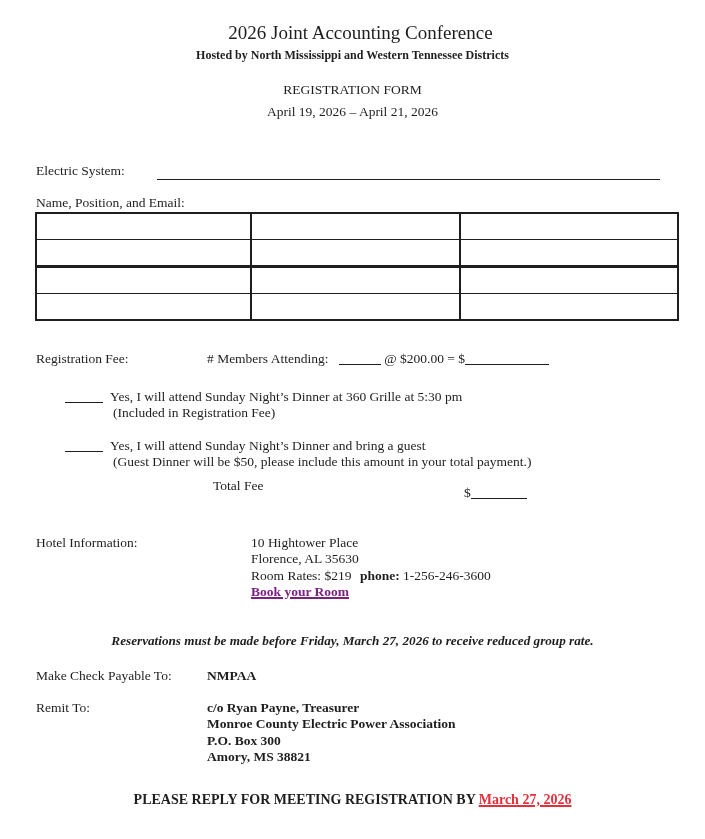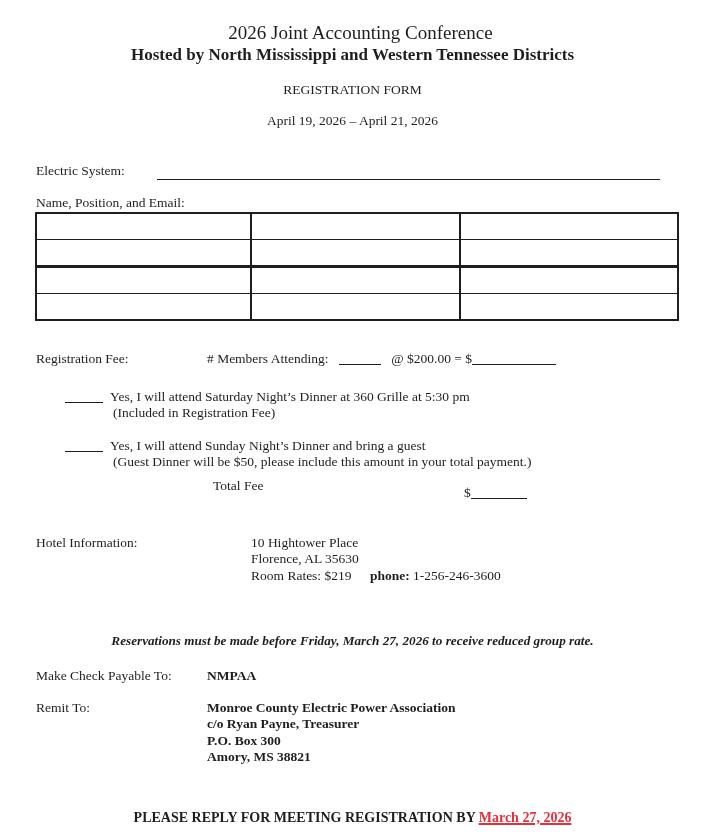--- a/index.html
+++ b/index.html
@@ -9,21 +9,21 @@
     height: 839px;
     background: #ffffff;
     font-family: "Liberation Serif", "DejaVu Serif", serif;
     font-size: 13.5px;
     color: #1e1e1e;
     overflow: hidden;
   }
   .abs { position: absolute; line-height: 16px; white-space: nowrap; }
   .center-text { left: 0; width: 705px; text-align: center; }
   .title { font-size: 19px; font-weight: normal; line-height: 22px; padding-left: 8px; }
-  .subtitle { font-size: 17px; font-weight: bold; }
+  .subtitle { font-size: 12px; font-weight: bold; }
   .bold { font-weight: bold; }
   .blank {
     display: inline-block;
     height: 13px;
     border-bottom: 1.6px solid #1e1e1e;
     vertical-align: -2px;
   }
   .fill-line { height: 16px; border-bottom: 1.8px solid #1e1e1e; }
   .attendee-table {
     border-collapse: collapse;
@@ -54,21 +54,21 @@
   }
 </style>
 </head>
 <body>
 
 <div class="page">
 
   <div class="abs center-text title" style="top:22px">2026 Joint Accounting Conference</div>
   <div class="abs center-text subtitle" style="top:47px">Hosted by North Mississippi and Western Tennessee Districts</div>
   <div class="abs center-text" style="top:82px">REGISTRATION FORM</div>
-  <div class="abs center-text" style="top:113px">April 19, 2026 – April 21, 2026</div>
+  <div class="abs center-text" style="top:104px">April 19, 2026 – April 21, 2026</div>
 
   <div class="abs" style="left:36px; top:163px">Electric System:</div>
   <div class="abs fill-line" style="left:157px; top:163px; width:503px"></div>
 
   <div class="abs" style="left:36px; top:195px">Name, Position, and Email:</div>
   <table class="attendee-table" style="position:absolute; left:35px; top:212px; width:642px">
     <colgroup>
       <col style="width:215px">
         <col style="width:209px">
         <col style="width:218px">
@@ -94,59 +94,62 @@
           <td></td>
           <td></td>
         </tr>
       </tbody>
   </table>
 
   <div class="abs" style="left:36px; top:351px">Registration Fee:</div>
   <div class="abs" style="left:207px; top:351px">
     <span># Members Attending:</span>
     <span class="blank" style="width:42px; margin-left:7px"></span>
-    <span style="margin-left:7px">@ $200.00 = $</span><span class="blank" style="width:84px"></span>
+    <span style="">@ $200.00 = $</span><span class="blank" style="width:84px"></span>
   </div>
 
   <div class="abs" style="left:65px; top:389px">
-    <span class="blank" style="width:38px; margin-right:7px"></span><span>Yes, I will attend Saturday Night’s Dinner at 360 Grille at 5:30 pm</span>
+    <span class="blank" style="width:38px; margin-right:7px"></span><span>Yes, I will attend Sunday Night’s Dinner at 360 Grille at 5:30 pm</span>
   </div>
   <div class="abs" style="left:113px; top:405px">(Included in Registration Fee)</div>
 
   <div class="abs" style="left:65px; top:438px">
     <span class="blank" style="width:38px; margin-right:7px"></span><span>Yes, I will attend Sunday Night’s Dinner and bring a guest</span>
   </div>
   <div class="abs" style="left:113px; top:454px">(Guest Dinner will be $50, please include this amount in your total payment.)</div>
 
   <div class="abs" style="left:213px; top:478px">Total Fee</div>
   <div class="abs" style="left:464px; top:485px">
     <span>$</span><span class="blank" style="width:56px"></span>
   </div>
 
   <div class="abs" style="left:36px; top:535px">Hotel Information:</div>
   <div class="abs" style="left:251px; top:535px">
     <div class="hline">10 Hightower Place</div>
     <div class="hline">Florence, AL 35630</div>
     <div class="hline">
       <span>Room Rates: $219</span>
-      <span class="bold" style="margin-left:15px">phone:</span>
+      <span class="bold" style="margin-left:5px">phone:</span>
       <span>1-256-246-3600</span>
+    </div>
+    <div class="hline">
+      <a class="room-link" id="room-link" style="color: rgb(123, 33, 130);">Book your Room</a>
     </div>
   </div>
 
   <div class="abs center-text notice" style="top:633px">Reservations must be made before Friday, March 27, 2026 to receive reduced group rate.</div>
 
   <div class="abs" style="left:36px; top:668px">Make Check Payable To:</div>
   <div class="abs bold" style="left:207px; top:668px">NMPAA</div>
 
   <div class="abs" style="left:36px; top:700px">Remit To:</div>
   <div class="abs bold" style="left:207px; top:700px">
+    <div class="hline">c/o Ryan Payne, Treasurer</div>
     <div class="hline">Monroe County Electric Power Association</div>
-    <div class="hline">c/o Ryan Payne, Treasurer</div>
     <div class="hline">P.O. Box 300</div>
     <div class="hline">Amory, MS 38821</div>
   </div>
 
-  <div class="abs center-text footer" style="top:810px">
+  <div class="abs center-text footer" style="top:792px">
     <span>PLEASE REPLY FOR MEETING REGISTRATION BY </span><span class="deadline" id="reply-deadline" style="color: rgb(228, 48, 58); text-decoration-color: rgb(228, 48, 58);">March 27, 2026</span>
   </div>
 
 </div>
 
 </body></html>

